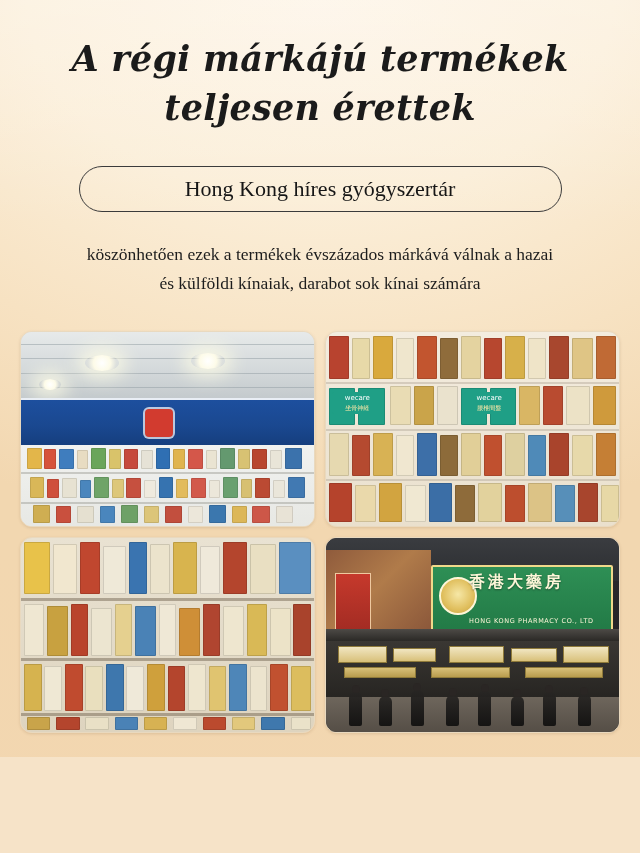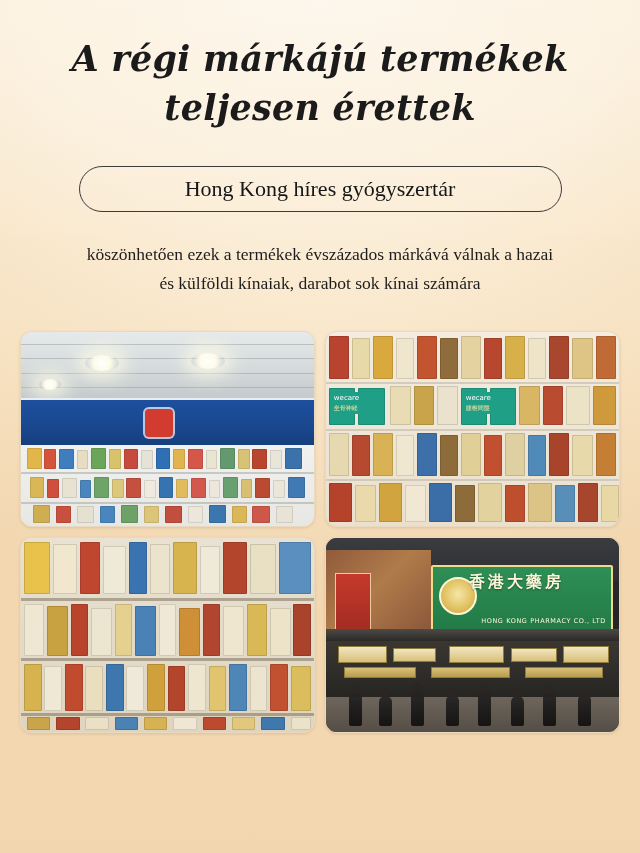--- a/index.html
+++ b/index.html
@@ -9,21 +9,21 @@
   body {
     width: 640px;
     height: 853px;
     overflow: hidden;
     font-family: "Liberation Serif", serif;
     background: #f6e3c8;
   }
   .page {
     position: relative;
     width: 640px;
-    height: 853px;
+    height: 757px;
     box-sizing: border-box;
     background:
       radial-gradient(120% 70% at 50% 0%, #fdf3e4 0%, #fbeed8 38%, #f7e2c2 70%, #f2d7b0 100%);
     overflow: hidden;
   }
   .page::after {
     content: "";
     position: absolute;
     inset: 0;
     background: linear-gradient(180deg, rgba(255,255,255,0.30) 0%, rgba(255,255,255,0.0) 30%, rgba(255,255,255,0.0) 72%, rgba(243,214,176,0.45) 100%);
@@ -164,21 +164,21 @@
     border-bottom: 2px solid rgba(120,100,70,0.35);
   }
   .p2 .pkg { position: absolute; border-radius: 1px; box-shadow: inset 0 0 0 1px rgba(0,0,0,0.12); }
   .p2 .tag {
     position: absolute;
     background: #1f9f86;
     color: #fff;
     font-family: "DejaVu Sans", sans-serif;
     font-size: 7px;
     line-height: 10px;
-    text-align: left;
+    text-align: center;
     border-radius: 2px;
     padding: 1px 2px;
     white-space: nowrap;
   }
   .p2 .tag .sub { display: block; font-size: 6px; color: #ffe9a8; }
 
   
   .p3 { background: linear-gradient(180deg, #e9e2d2 0%, #ded4bf 100%); }
   .p3 .pkg { position: absolute; border-radius: 1px; box-shadow: inset 0 0 0 1px rgba(0,0,0,0.13); }
   .p3 .shelfline { position: absolute; left: 0; right: 0; height: 3px; background: rgba(90,75,55,0.4); }
@@ -208,21 +208,20 @@
   }
   .p4 .greensign .en {
     position: absolute;
     left: 20%; right: 3%;
     bottom: 9%;
     color: #fdf6d8;
     font-family: "DejaVu Sans", sans-serif;
     font-size: 6.5px;
     letter-spacing: 0.6px;
     white-space: nowrap;
-    text-align: right;
   }
   .p4 .emblem {
     position: absolute;
     left: 3%; top: 16%;
     width: 34px; height: 34px;
     border-radius: 50%;
     background: radial-gradient(circle at 50% 45%, #f6e7a6 0%, #e0bf5e 60%, #c79f3d 100%);
     border: 2px solid #fdf6d8;
   }
   .p4 .wall {

